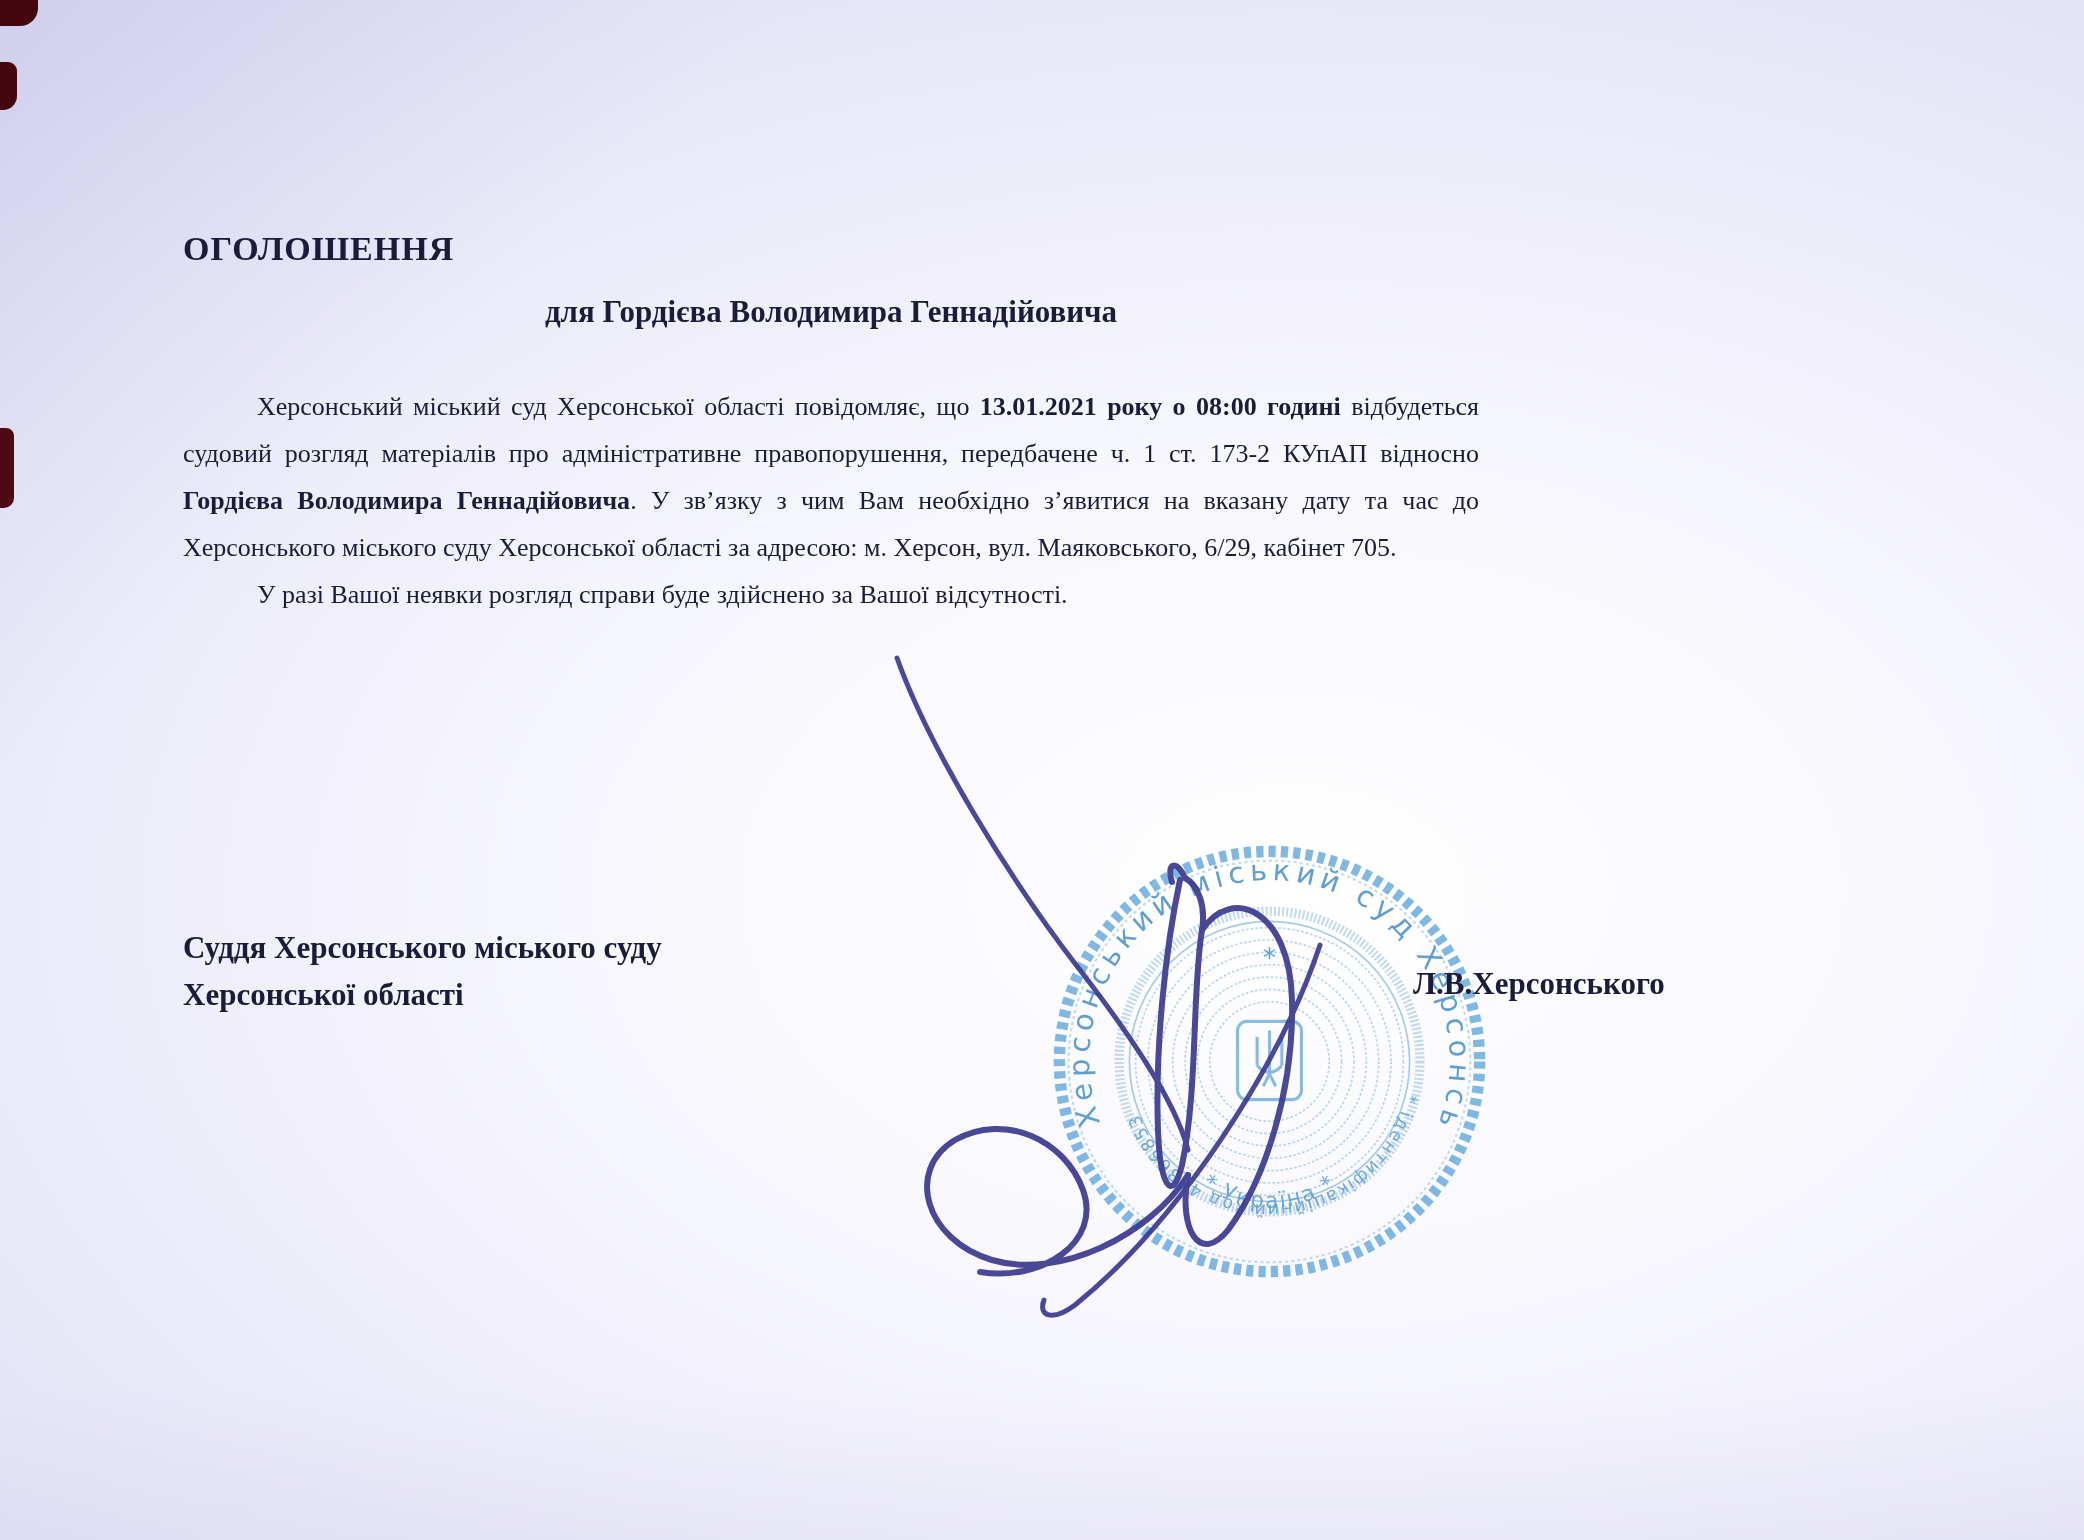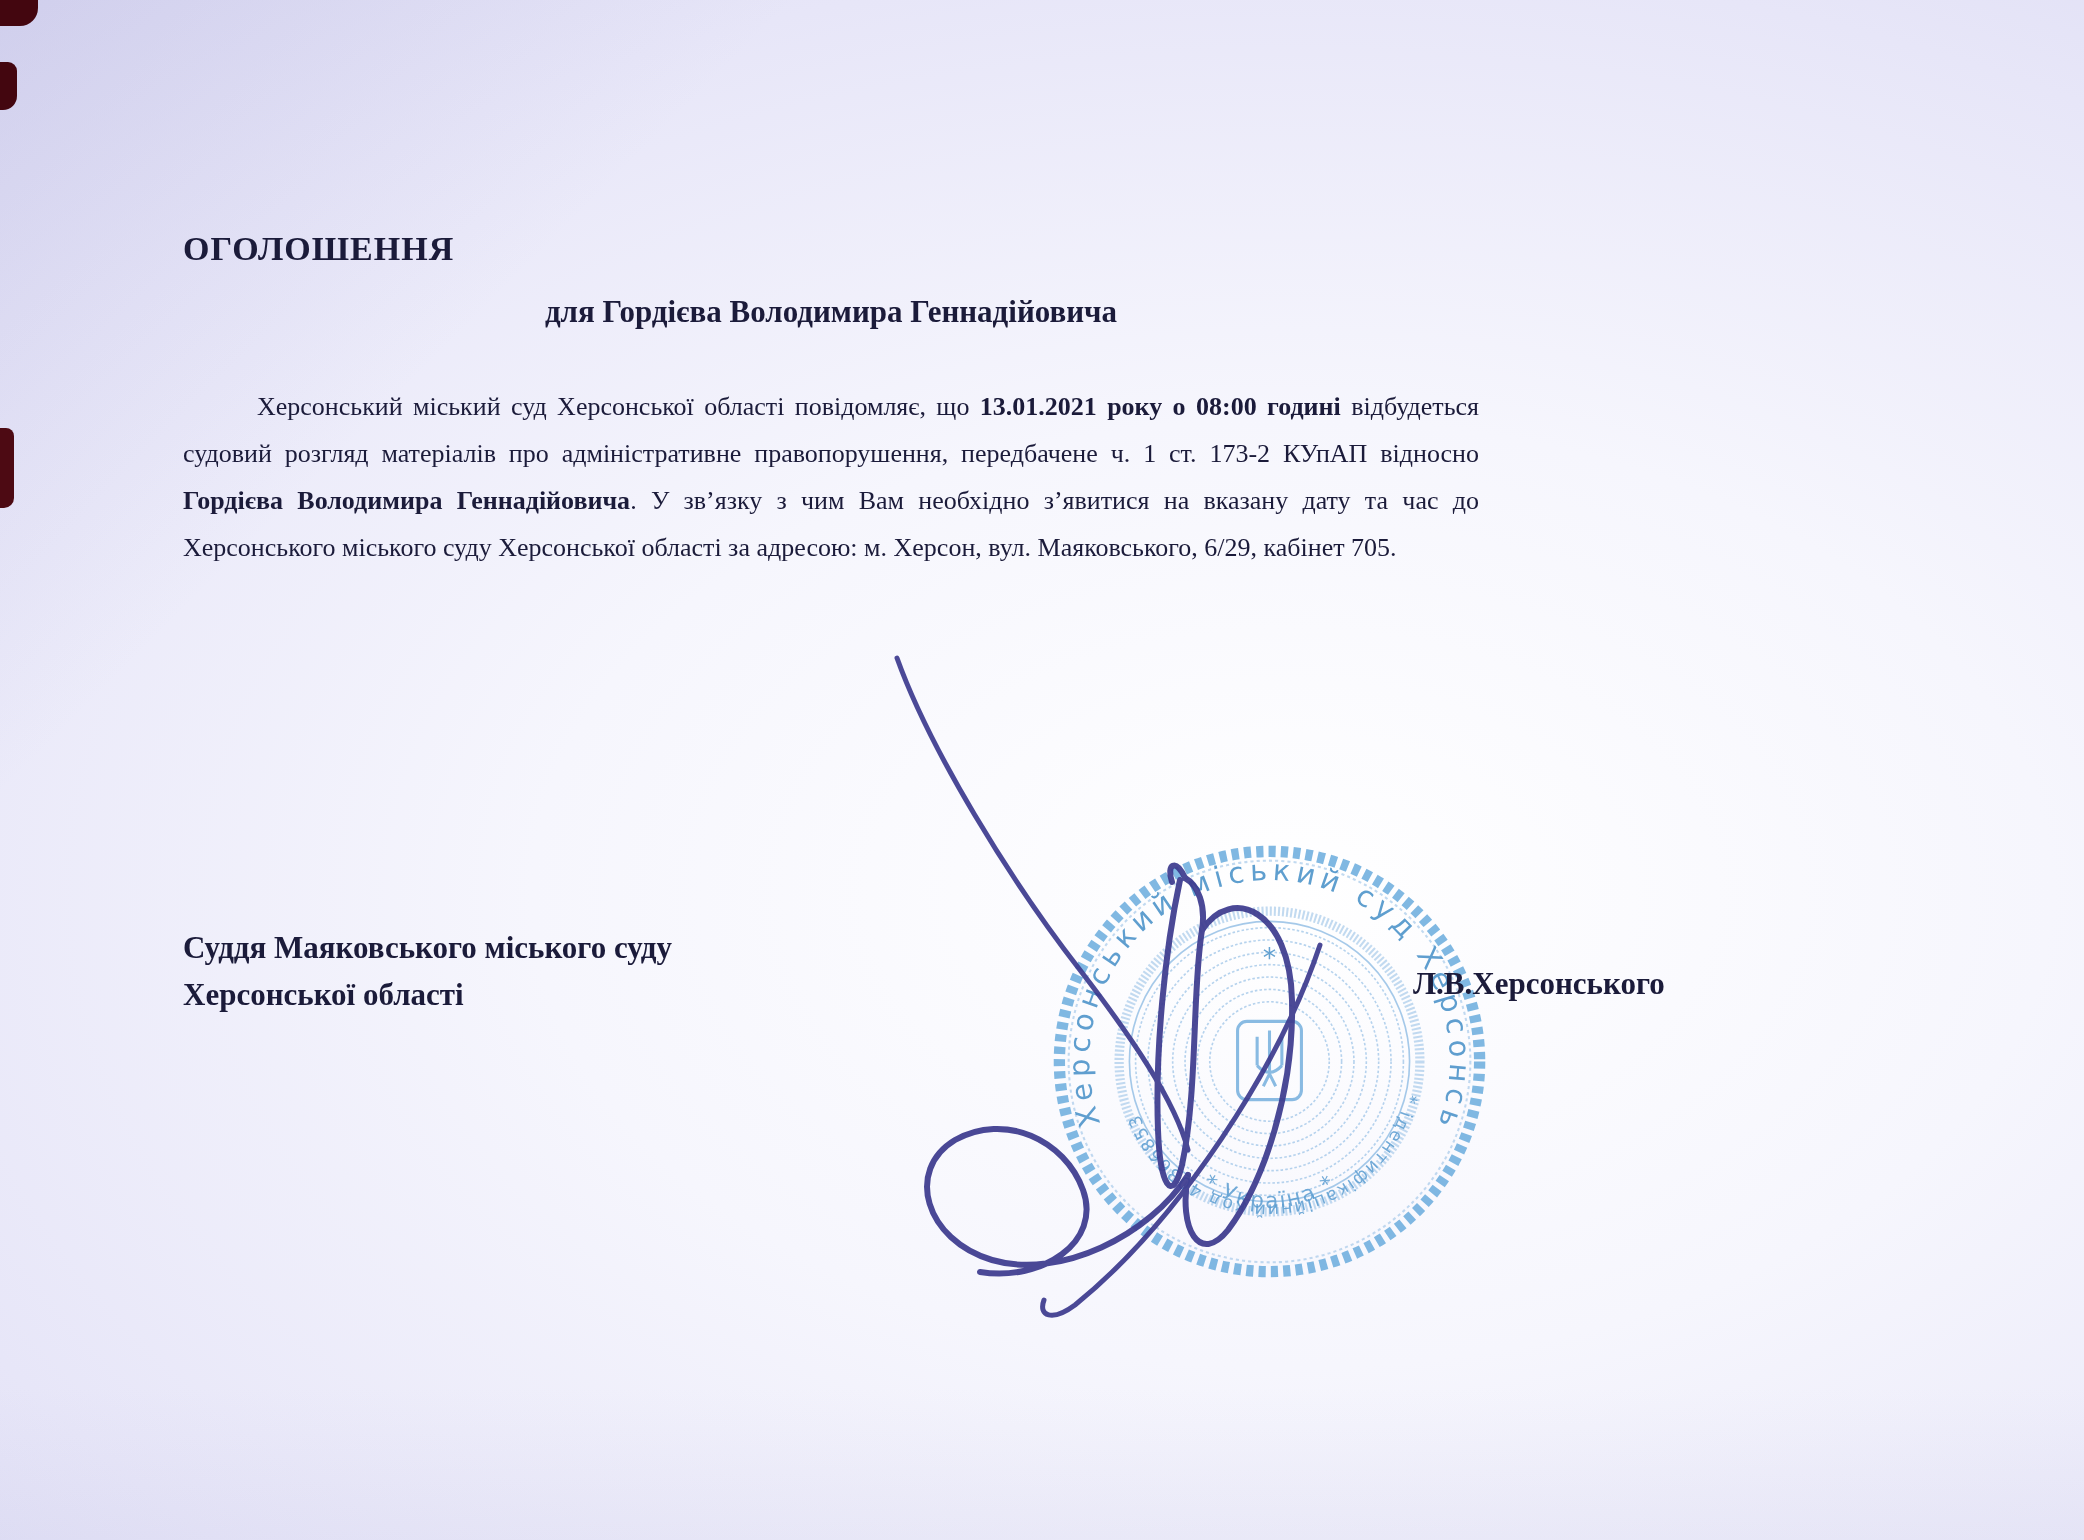--- a/index.html
+++ b/index.html
@@ -96,23 +96,24 @@
     <textPath href="#countryPath" startOffset="50%">* Україна *</textPath>
   </text>
 </svg>
 
 <div class="doc">
   <h1 class="title">ОГОЛОШЕННЯ</h1>
   <h2 class="subtitle">для Гордієва Володимира Геннадійовича</h2>
 
   <div class="bodytext">
     <p><span>Херсонський міський суд Херсонської області  повідомляє, що </span><b>13.01.2021 року о 08:00 годині</b><span> відбудеться судовий розгляд матеріалів про адміністративне правопорушення, передбачене ч. 1 ст. 173-2 КУпАП відносно </span><b>Гордієва Володимира Геннадійовича</b><span>. У зв’язку з чим Вам необхідно з’явитися на вказану дату та час до Херсонського міського суду Херсонської області за адресою: м. Херсон, вул. Маяковського, 6/29, кабінет 705.</span></p>
+    <p>У разі Вашої неявки розгляд справи буде здійснено за Вашої відсутності.</p>
   </div>
 
-  <div class="sig-left">Суддя Маяковського міського суду
+  <div class="sig-left">Суддя Херсонського міського суду
 Херсонської області</div>
   <div class="sig-name">Л.В.Херсонського</div>
 </div>
 
 <svg class="sign-svg" viewBox="0 0 640 760" aria-hidden="true">
   <g fill="none" stroke="#3c3a8e" stroke-linecap="round" stroke-linejoin="round" opacity="0.92">
     <path stroke-width="5" d="M 117 58 C 150 150, 230 280, 300 370 C 350 435, 395 500, 408 550"></path>
     <path stroke-width="6" d="M 405 278 C 396 258, 386 264, 392 282"></path>
     <path stroke-width="6" d="M 400 280 C 385 350, 375 450, 378 530 C 380 585, 392 605, 402 565 C 418 490, 412 390, 422 330 C 426 305, 418 285, 405 278"></path>
     <path stroke-width="6" d="M 422 330 C 452 285, 510 310, 512 400 C 514 490, 485 580, 448 630 C 420 665, 398 630, 408 575"></path>

